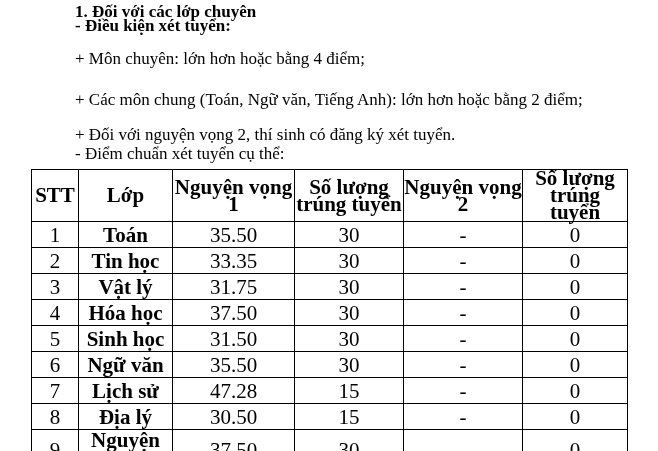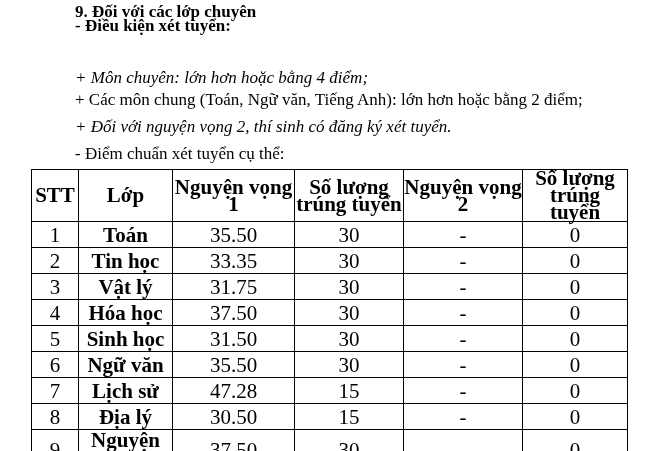--- a/index.html
+++ b/index.html
@@ -24,23 +24,23 @@
     .line {
       position: absolute;
       left: 75px;
       font-size: 17px;
       line-height: 20px;
       white-space: nowrap;
     }
     .line.bold { font-weight: bold; left: 75px; }
     .l0 { top: 2px; }
     .l1 { top: 16px; font-weight: bold; }
-    .l2 { top: 68px; font-style: italic; }
+    .l2 { top: 49px; }
     .l3 { top: 90px; }
-    .l4 { top: 117px; font-style: italic; }
+    .l4 { top: 125px; }
     .l5 { top: 144px; }
 
     table.scores {
       position: absolute;
       left: 31px;
       top: 169px;
       border-collapse: collapse;
       font-size: 21px;
       table-layout: fixed;
     }
@@ -65,21 +65,21 @@
     col.c-lop { width: 94px; }
     col.c-nv1 { width: 122px; }
     col.c-sl1 { width: 109px; }
     col.c-nv2 { width: 119px; }
     col.c-sl2 { width: 105px; }
   </style>
 </head>
 <body>
 
 <div class="doc">
-  <div class="line bold l0">9. Đối với các lớp chuyên</div>
+  <div class="line bold l0">1. Đối với các lớp chuyên</div>
   <div class="line l1">- Điều kiện xét tuyển:</div>
   <div class="line l2">+ Môn chuyên: lớn hơn hoặc bằng 4 điểm;</div>
   <div class="line l3">+ Các môn chung (Toán, Ngữ văn, Tiếng Anh): lớn hơn hoặc bằng 2 điểm;</div>
   <div class="line l4">+ Đối với nguyện vọng 2, thí sinh có đăng ký xét tuyển.</div>
   <div class="line l5">- Điểm chuẩn xét tuyển cụ thể:</div>
 
   <table class="scores">
     <colgroup>
       <col class="c-stt">
         <col class="c-lop">

